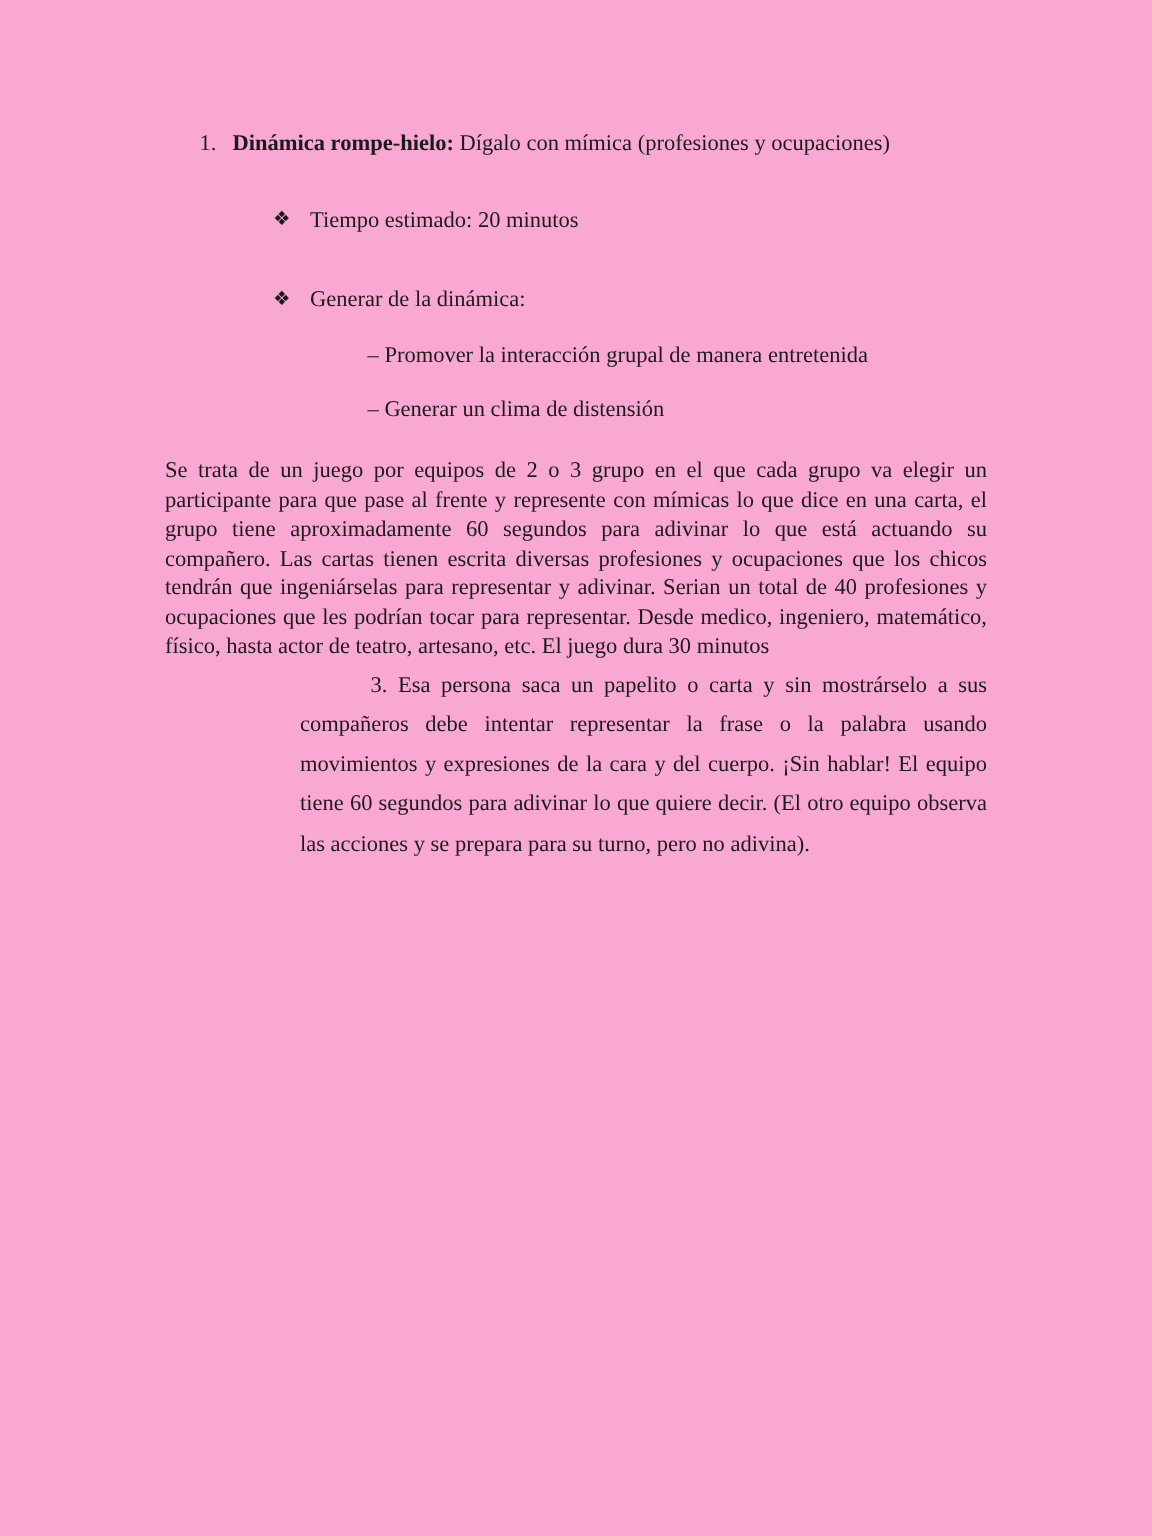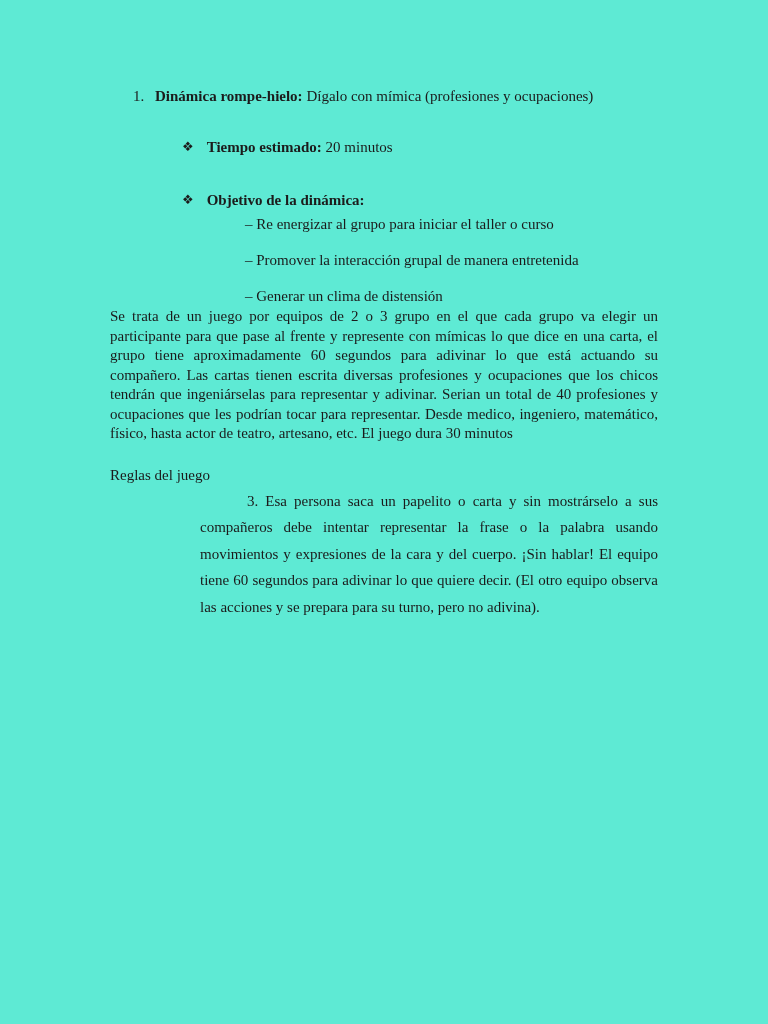--- a/index.html
+++ b/index.html
@@ -4,21 +4,21 @@
 <style>
   html, body {
     margin: 0;
     padding: 0;
     background: #ffffff;
   }
   .page {
     position: relative;
     width: 768px;
     height: 1024px;
-    background: #5eead4;
+    background: #f9a8d4;
     box-sizing: border-box;
     padding: 86px 110px 0 110px;
     overflow: hidden;
     font-family: "Liberation Serif", "DejaVu Serif", serif;
     font-size: 15px;
     color: #1b1b1b;
   }
   .heading {
     padding-left: 23px;
     line-height: 20px;
@@ -34,31 +34,31 @@
   }
   .bullet-tiempo { margin-top: 31px; }
   .bullet-objetivo { margin-top: 32px; }
   .b-icon {
     font-family: "DejaVu Sans", sans-serif;
     font-size: 13px;
     margin-right: 13px;
     position: relative;
     top: -1px;
   }
-  .b-bold { font-weight: bold; }
+  .b-bold { font-weight: normal; }
   .objectives { margin: 0; }
   .obj-line {
     margin-left: 135px;
     margin-top: 16px;
     line-height: 20px;
   }
   .obj-line.first { margin-top: 3px; }
   .intro {
     width: 548px;
-    margin: 1px 0 0 0;
+    margin: 22px 0 0 0;
     text-align: justify;
     line-height: 19.5px;
   }
   .rules-title {
     margin-top: 21px;
     line-height: 21px;
   }
   .rule {
     width: 458px;
     margin: 2px 0 7px 90px;
@@ -75,28 +75,26 @@
 
   <div class="heading">
     <span class="h-num">1.</span><span class="h-bold">Dinámica rompe-hielo:</span><span class="h-rest"> Dígalo con mímica (profesiones y ocupaciones)</span>
   </div>
 
   <div class="bullet bullet-tiempo">
     <span class="b-icon">❖</span><span class="b-bold">Tiempo estimado:</span><span> 20 minutos</span>
   </div>
 
   <div class="bullet bullet-objetivo">
-    <span class="b-icon">❖</span><span class="b-bold">Objetivo de la dinámica:</span><span></span>
+    <span class="b-icon">❖</span><span class="b-bold">Generar de la dinámica:</span><span></span>
   </div>
 
   <div class="objectives">
-    <div class="obj-line first">– Re energizar al grupo para iniciar el taller o curso</div>
     <div class="obj-line">– Promover la interacción grupal de manera entretenida</div>
     <div class="obj-line">– Generar un clima de distensión</div>
   </div>
 
   <p class="intro">Se trata de un juego por equipos de 2 o 3 grupo en el que cada grupo va elegir un participante para que pase al frente y represente con mímicas lo que dice en una carta, el grupo tiene aproximadamente 60 segundos para adivinar lo que está actuando su compañero. Las cartas tienen escrita diversas profesiones y ocupaciones que los chicos tendrán que ingeniárselas para representar y adivinar. Serian un total de 40 profesiones y ocupaciones que les podrían tocar  para representar. Desde medico, ingeniero, matemático, físico, hasta actor de teatro, artesano, etc. El juego dura 30 minutos</p>
 
-  <div class="rules-title">Reglas del juego</div>
 
   <p class="rule">3. Esa persona saca un papelito o carta y sin mostrárselo a sus compañeros debe intentar representar la frase o la palabra usando movimientos y expresiones de la cara y del cuerpo. ¡Sin hablar! El equipo tiene 60 segundos para adivinar lo que quiere decir. (El otro equipo observa las acciones y se prepara para su turno, pero no adivina).</p>
 
 </div>
 
 </body></html>

